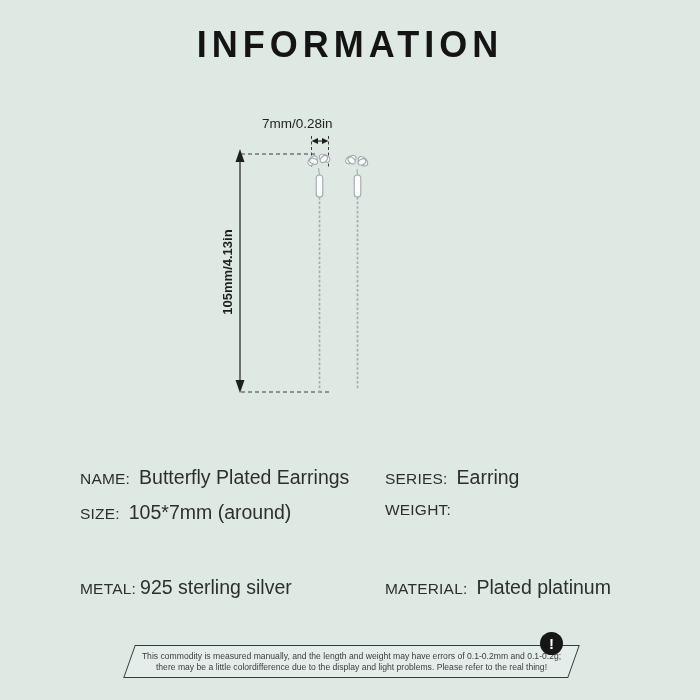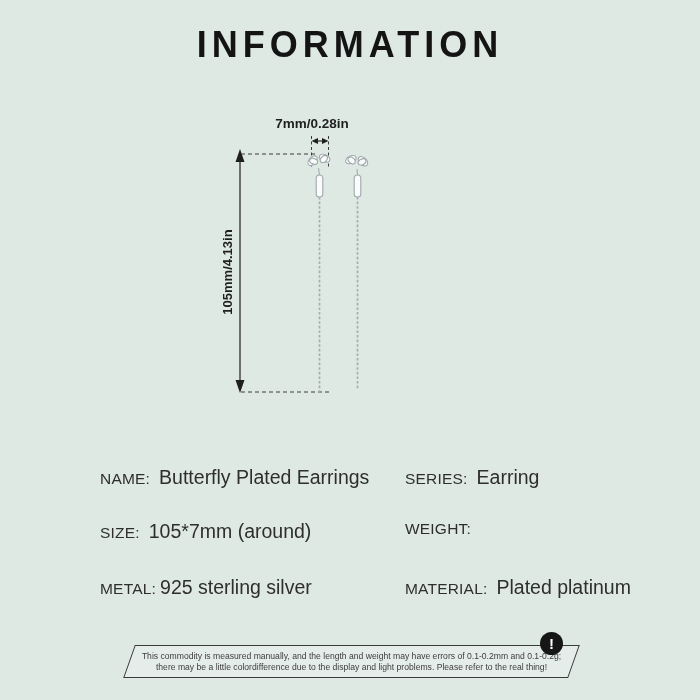--- a/index.html
+++ b/index.html
@@ -9,34 +9,34 @@
     font-family:"Liberation Sans", sans-serif;
   }
   .abs{position:absolute;}
   
   .title{
     left:0;top:24px;width:700px;text-align:center;
     font-size:36px;font-weight:bold;letter-spacing:5px;color:#141414;
   }
   
   .dim-width-label{
-    left:252px;top:116px;width:120px;text-align:center;
-    font-size:13.5px;font-weight:bold;color:#1f1f1f;
+    left:262px;top:116px;width:120px;text-align:left;
+    font-size:13.5px;font-weight:normal;color:#1f1f1f;
   }
   .dim-height-label{
     left:227px;top:272px;width:0;height:0;white-space:nowrap;
     font-size:13px;font-weight:bold;color:#1f1f1f;
     transform:translate(-50%,-50%) rotate(-90deg);
     display:flex;align-items:center;justify-content:center;
   }
   svg.diagram{left:200px;top:110px;}
   
   .spec-row{left:0;top:0;width:700px;height:30px;}
   .spec-cell{
-    position:absolute;display:flex;align-items:baseline;gap:9px;color:#2e2e2e;margin-left:20px;
+    position:absolute;display:flex;align-items:baseline;gap:9px;color:#2e2e2e;
   }
   .spec-label{font-size:15.5px;letter-spacing:0.2px;}
   .spec-value{font-size:19.5px;}
   
   .banner{
     left:129px;top:645px;width:443px;height:31px;
     border:1.5px solid #3a3a3a;
     transform:skewX(-19.5deg);
     background:rgba(248,252,250,0.25);
   }
@@ -111,21 +111,21 @@
     <div class="spec-cell" style="left:80px;">
       <span class="spec-label">NAME:</span>
       <span class="spec-value">Butterfly Plated Earrings</span>
     </div>
     <div class="spec-cell" style="left:385px;">
       <span class="spec-label">SERIES:</span>
       <span class="spec-value">Earring</span>
     </div>
   </div>
 
-  <div class="abs spec-row" style="top:520px;">
+  <div class="abs spec-row" style="top:501px;">
     <div class="spec-cell" style="left:80px;">
       <span class="spec-label">SIZE:</span>
       <span class="spec-value">105*7mm (around)</span>
     </div>
     <div class="spec-cell" style="left:385px;flex-direction:column;">
       <span class="spec-label">WEIGHT:</span>
     </div>
   </div>
 
   <div class="abs spec-row" style="top:576px;">

